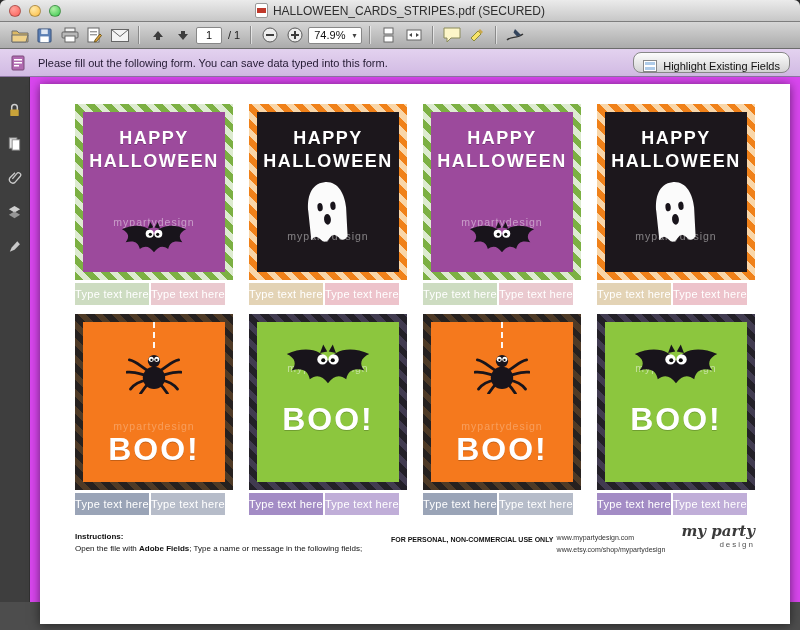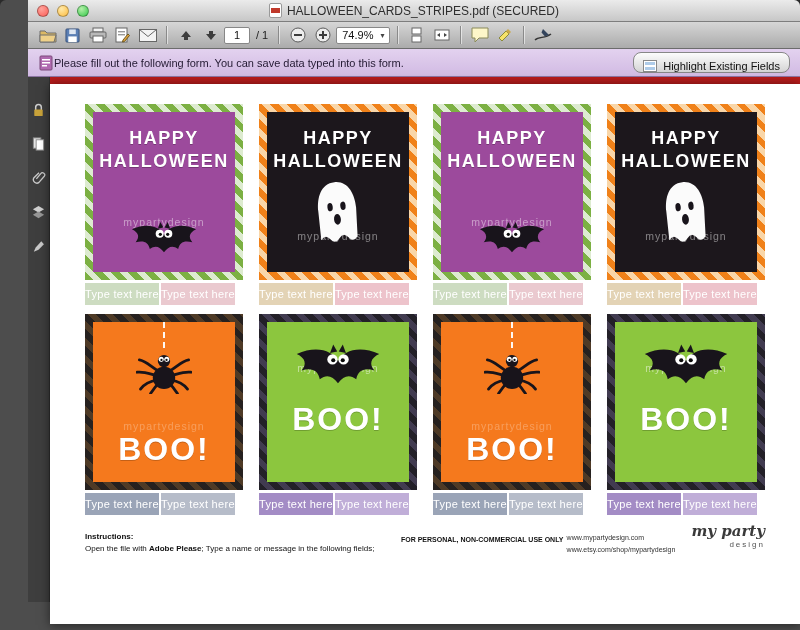--- a/index.html
+++ b/index.html
@@ -1,18 +1,18 @@
 <!DOCTYPE html>
 <html><head>
 <meta charset="utf-8">
 <style>
   * { box-sizing: border-box; margin: 0; padding: 0; }
   html,body { background:#2a2a2a; }
   body { font-family:"Liberation Sans", sans-serif; width:800px; }
-  .window { width:800px; height:630px; position:relative; overflow:hidden; border-radius:6px 6px 0 0; background:#4d4d4d;padding-left:28px; }
+  .window { width:800px; height:630px; position:relative; overflow:hidden; border-radius:6px 6px 0 0; background:#4d4d4d; }
 
   
   .titlebar { height:22px; background:linear-gradient(#ebebeb,#c7c7c7); border-bottom:1px solid #7d7d7d; display:flex; align-items:center; position:relative; }
   .traffic-lights { display:flex; gap:8px; margin-left:9px; z-index:2; }
   .light { width:12px; height:12px; border-radius:50%; border:1px solid rgba(0,0,0,.3); }
   .light.close { background:radial-gradient(circle at 35% 30%, #ffa39b, #fc5d57); }
   .light.min   { background:radial-gradient(circle at 35% 30%, #ffe9a8, #fdbc40); }
   .light.max   { background:radial-gradient(circle at 35% 30%, #b4f0a8, #34c84a); }
   .titletext { position:absolute; left:70px; right:70px; display:flex; align-items:center; justify-content:center; gap:5px; font-size:12px; color:#2e2e2e; }
 
@@ -24,26 +24,26 @@
   .page-total { font-size:11px; color:#1d1d1d; margin:0 3px 0 4px; }
   .zoom-box { height:17px; background:#fff; border:1px solid #878787; border-radius:2px; display:flex; align-items:center; font-size:11px; padding:0 5px; gap:7px; color:#111; }
   .zoom-caret { font-size:8px; color:#444; }
   .tb-right { margin-left:auto; display:flex; }
   .panel-btn { font-size:12px; font-weight:700; color:#1b3a57; padding:0 11px; height:20px; display:flex; align-items:center; border:1px solid #858585; background:linear-gradient(#e4e4e4,#bdbdbd); }
   .panel-btn + .panel-btn { border-left:none; }
   .panel-btn.first { border-radius:4px 0 0 4px; background:linear-gradient(#cfd8e0,#aebfcd); }
   .panel-btn.last { border-radius:0 4px 4px 0; }
 
   
-  .formbar { height:28px; background:linear-gradient(#e3d2ef,#d1bae3); border-bottom:1px solid #8d75a3; display:flex; align-items:center; padding:0 10px; gap:0; }
+  .formbar { height:28px; background:linear-gradient(#e3d2ef,#d1bae3); border-bottom:1px solid #8d75a3; display:flex; align-items:center; padding:0 10px; gap:12px; }
   .formbar-msg { font-size:11px; color:#241a33; }
   .hef-btn { margin-left:auto; display:flex; align-items:flex-end; gap:6px; height:21px; padding:0 9px; font-size:11px; color:#111; background:linear-gradient(#fcfcfc,#d4d4d4); border:1px solid #878787; border-radius:8px; white-space:nowrap; }
 
   
-  .content { display:flex; height:525px; background:#b91c1c; }
+  .content { display:flex; height:525px; background:#d946ef; }
   .sidebar { width:30px; background:#3e3e3e; border-right:1px solid #303030; display:flex; flex-direction:column; align-items:center; padding-top:24px; gap:16px; }
   .side-btn { width:18px; height:18px; display:flex; align-items:center; justify-content:center; }
   .docarea { flex:1; padding-top:7px; display:flex; justify-content:center; align-items:flex-start; }
   .pdfpage { width:750px; height:540px; background:#fff; box-shadow:0 1px 10px rgba(0,0,0,.55); padding:20px 35px 0 35px; overflow:hidden; }
 
   
   .cards-grid { display:grid; grid-template-columns:repeat(4,158px); column-gap:16px; row-gap:9px; }
   .card-outer { height:176px; padding:8px; }
   .stripe-a { background:repeating-linear-gradient(45deg,#7cb043 0 6px,#ddebd0 6px 12px); }
   .stripe-b { background:repeating-linear-gradient(45deg,#f08119 0 6px,#f9d6a8 6px 12px); }
@@ -458,21 +458,21 @@
               <div class="field band-purpleA">Type text here</div>
               <div class="field band-purpleB">Type text here</div>
             </div>
           </div>
 
         </div>
 
         <div class="page-footer">
           <div class="instructions">
             <div class="it">Instructions:</div>
-            <div><span>Open the file with </span><span class="it">Adobe Please</span><span>; Type a name or message in the following fields;</span></div>
+            <div><span>Open the file with </span><span class="it">Adobe Fields</span><span>; Type a name or message in the following fields;</span></div>
           </div>
           <div class="usage">FOR PERSONAL, NON-COMMERCIAL USE ONLY</div>
           <div class="links">
             <div>www.mypartydesign.com</div>
             <div>www.etsy.com/shop/mypartydesign</div>
           </div>
           <div class="logo">
             <div class="logo-top">my party</div>
             <div class="logo-bottom">design</div>
           </div>

